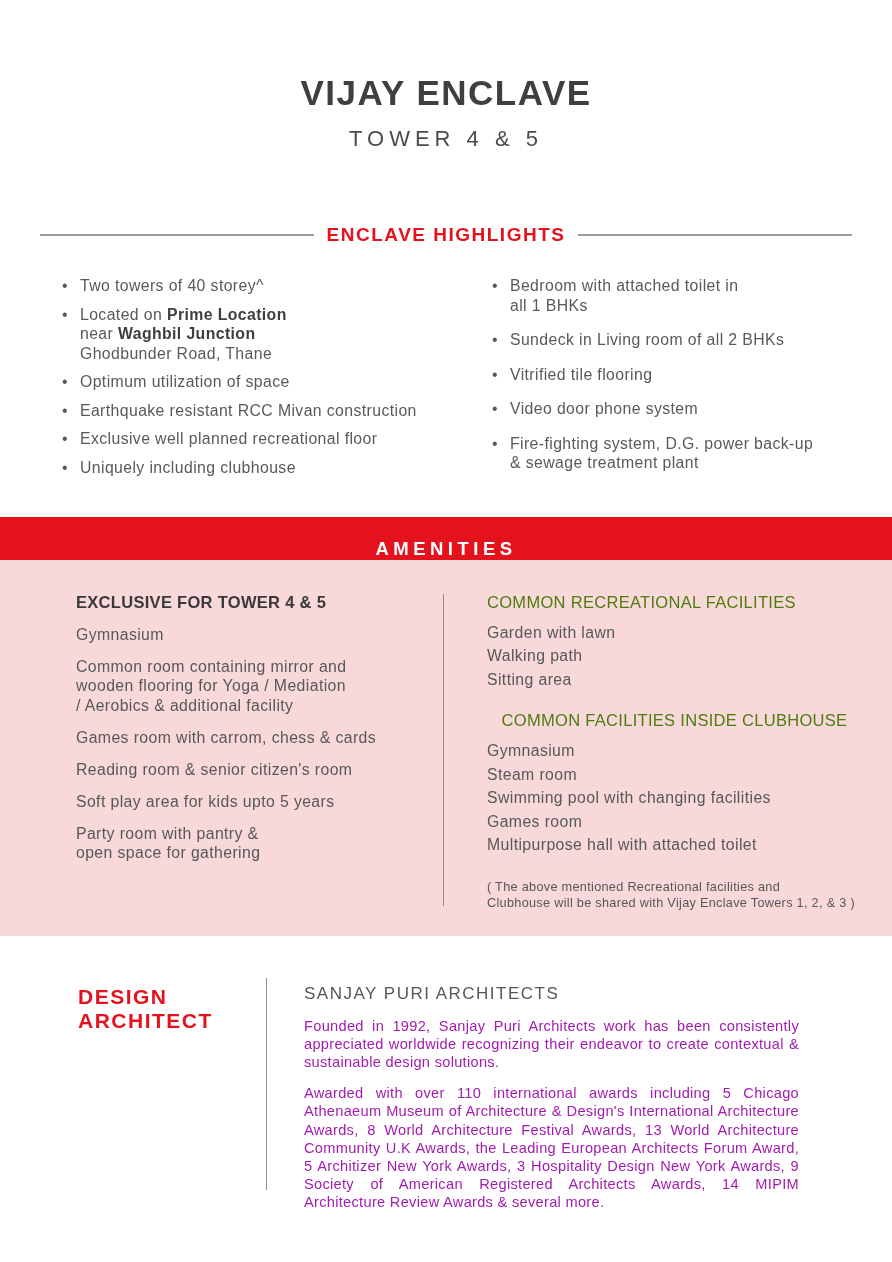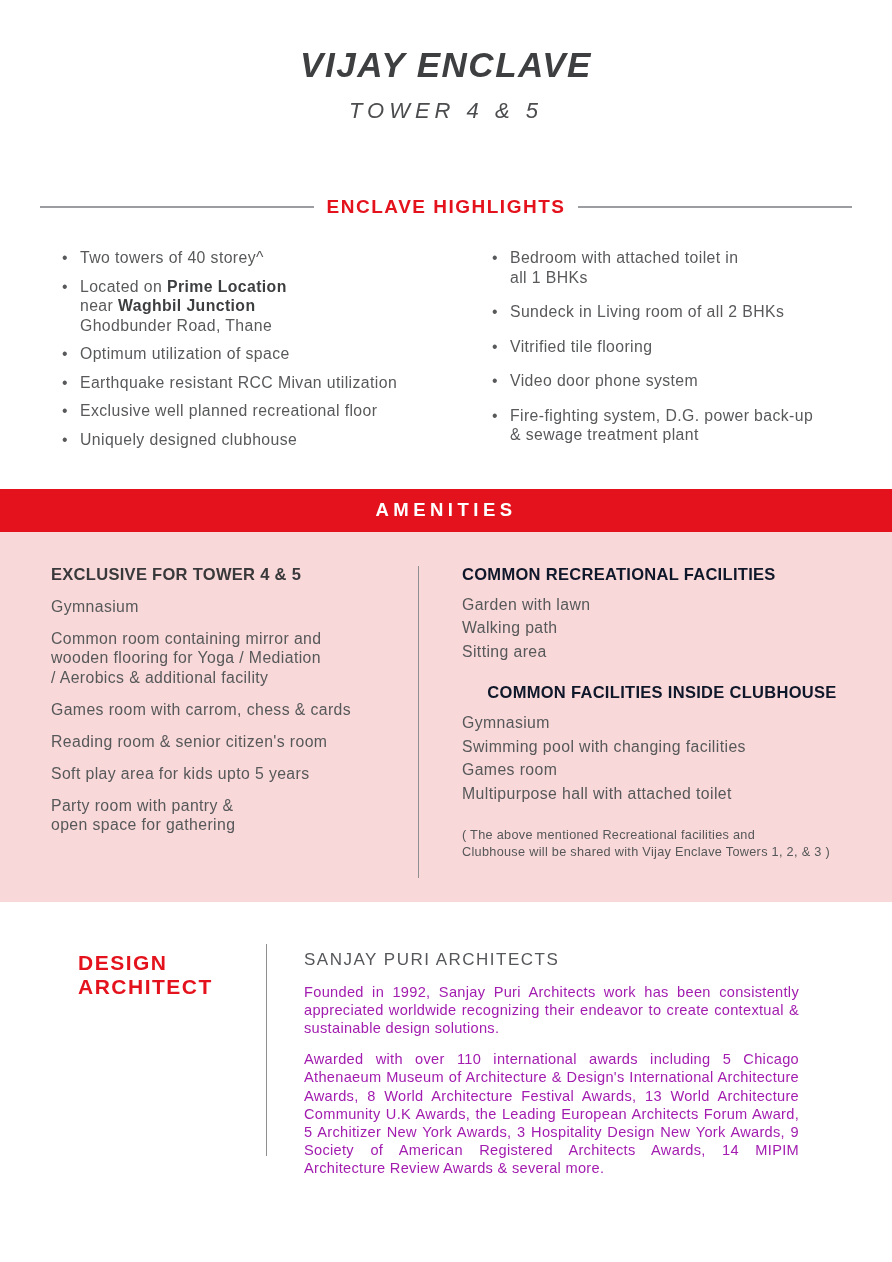--- a/index.html
+++ b/index.html
@@ -6,21 +6,21 @@
   html, body { margin: 0; padding: 0; }
   body {
     width: 892px; height: 1262px;
     background: #ffffff;
     font-family: "Liberation Sans", sans-serif;
     -webkit-font-smoothing: antialiased;
   }
   .page { width: 892px; height: 1262px; overflow: hidden; background: #ffffff; }
 
   
-  .header { padding-top: 44px; text-align: center; font-style: italic; }
+  .header { padding-top: 72px; text-align: center; }
   .title {
     margin: 0; font-size: 35px; font-weight: 700;
     letter-spacing: 1.5px; color: #3e3f41; line-height: 41px;
   }
   .subtitle {
     margin-top: 13px; font-size: 22px; letter-spacing: 5px;
     color: #4b4c4e; line-height: 26px;
   }
 
   
@@ -42,45 +42,45 @@
     display: flex; color: #58595b; font-size: 15.8px;
     line-height: 19.5px; margin-bottom: 9px; letter-spacing: 0.4px;
   }
   .hl-right .bullet-item { margin-bottom: 15px; }
   .dot { width: 18px; flex: none; color: #58595b; }
   .bullet-text b { color: #3d3e40; font-weight: 700; }
 
   
   .amenities-bar {
     margin-top: 29px; height: 43px; background: #e4121c;
-    display: flex; align-items: center; justify-content: center;
+    display: flex; align-items: flex-end; justify-content: center;
   }
   .amenities-bar-label {
     color: #ffffff; font-size: 18.5px; font-weight: 700; letter-spacing: 4.5px;
   }
 
   
   .amenities-body {
     background: #f8d8d8; display: flex;
-    padding: 32px 0 24px 51px;
+    padding: 32px 0 24px 76px;
   }
   .am-left { width: 367px; flex: none; }
   .am-heading {
     font-size: 16.5px; font-weight: 700; color: #39393b;
     letter-spacing: 0.3px; line-height: 20px; margin-bottom: 13px;
   }
   .am-item {
     font-size: 15.8px; color: #57585a; line-height: 19.5px;
     margin-bottom: 12.5px; white-space: pre-line; letter-spacing: 0.4px;
   }
   .v-divider { width: 1px; background: #8e8f91; flex: none; }
   .am-divider { height: 312px; margin-top: 2px; }
   .am-right { flex: 1; padding-left: 43px; padding-right: 30px; }
   .am-sec-heading {
-    font-size: 16.5px; font-weight: 700; color: #0f172a;
+    font-size: 16.5px; font-weight: 400; color: #4d7c0f;
     letter-spacing: 0.3px; line-height: 20px; margin-bottom: 9px;
   }
   .am-section + .am-section .am-sec-heading { margin-top: 19px; text-align: center; }
   .am-r-item {
     font-size: 15.8px; color: #57585a; line-height: 23.5px; letter-spacing: 0.4px;
   }
   .am-note { margin-top: 22px; }
   .am-note-line {
     font-size: 12.7px; color: #565759; line-height: 16.5px; letter-spacing: 0.3px;
   }
@@ -128,29 +128,29 @@
         <div class="bullet-item">
           <span class="dot">•</span>
           <span class="bullet-text"><span>Located on </span><b>Prime Location</b><br><span>near </span><b>Waghbil Junction</b><br><span>Ghodbunder Road, Thane</span></span>
         </div>
         <div class="bullet-item">
           <span class="dot">•</span>
           <span class="bullet-text"><span>Optimum utilization of space</span></span>
         </div>
         <div class="bullet-item">
           <span class="dot">•</span>
-          <span class="bullet-text"><span>Earthquake resistant RCC Mivan utilization</span></span>
+          <span class="bullet-text"><span>Earthquake resistant RCC Mivan construction</span></span>
         </div>
         <div class="bullet-item">
           <span class="dot">•</span>
           <span class="bullet-text"><span>Exclusive well planned recreational floor</span></span>
         </div>
         <div class="bullet-item">
           <span class="dot">•</span>
-          <span class="bullet-text"><span>Uniquely designed clubhouse</span></span>
+          <span class="bullet-text"><span>Uniquely including clubhouse</span></span>
         </div>
       </div>
     <div class="hl-col hl-right" id="hl-right">
         <div class="bullet-item">
           <span class="dot">•</span>
           <span class="bullet-text"><span>Bedroom with attached toilet in</span><br><span>all 1 BHKs</span></span>
         </div>
         <div class="bullet-item">
           <span class="dot">•</span>
           <span class="bullet-text"><span>Sundeck in Living room of all 2 BHKs</span></span>
@@ -194,20 +194,21 @@
       <div id="am-right-sections">
           <div class="am-section">
             <div class="am-sec-heading">COMMON RECREATIONAL FACILITIES</div>
             <div class="am-r-item">Garden with lawn</div>
             <div class="am-r-item">Walking path</div>
             <div class="am-r-item">Sitting area</div>
           </div>
           <div class="am-section">
             <div class="am-sec-heading">COMMON FACILITIES INSIDE CLUBHOUSE</div>
             <div class="am-r-item">Gymnasium</div>
+            <div class="am-r-item">Steam room</div>
             <div class="am-r-item">Swimming pool with changing facilities</div>
             <div class="am-r-item">Games room</div>
             <div class="am-r-item">Multipurpose hall with attached toilet</div>
           </div>
         </div>
       <div class="am-note" id="am-note">
           <div class="am-note-line">( The above mentioned Recreational facilities and</div>
           <div class="am-note-line">Clubhouse will be shared with Vijay Enclave Towers 1, 2, &amp; 3 )</div>
         </div>
     </div>

